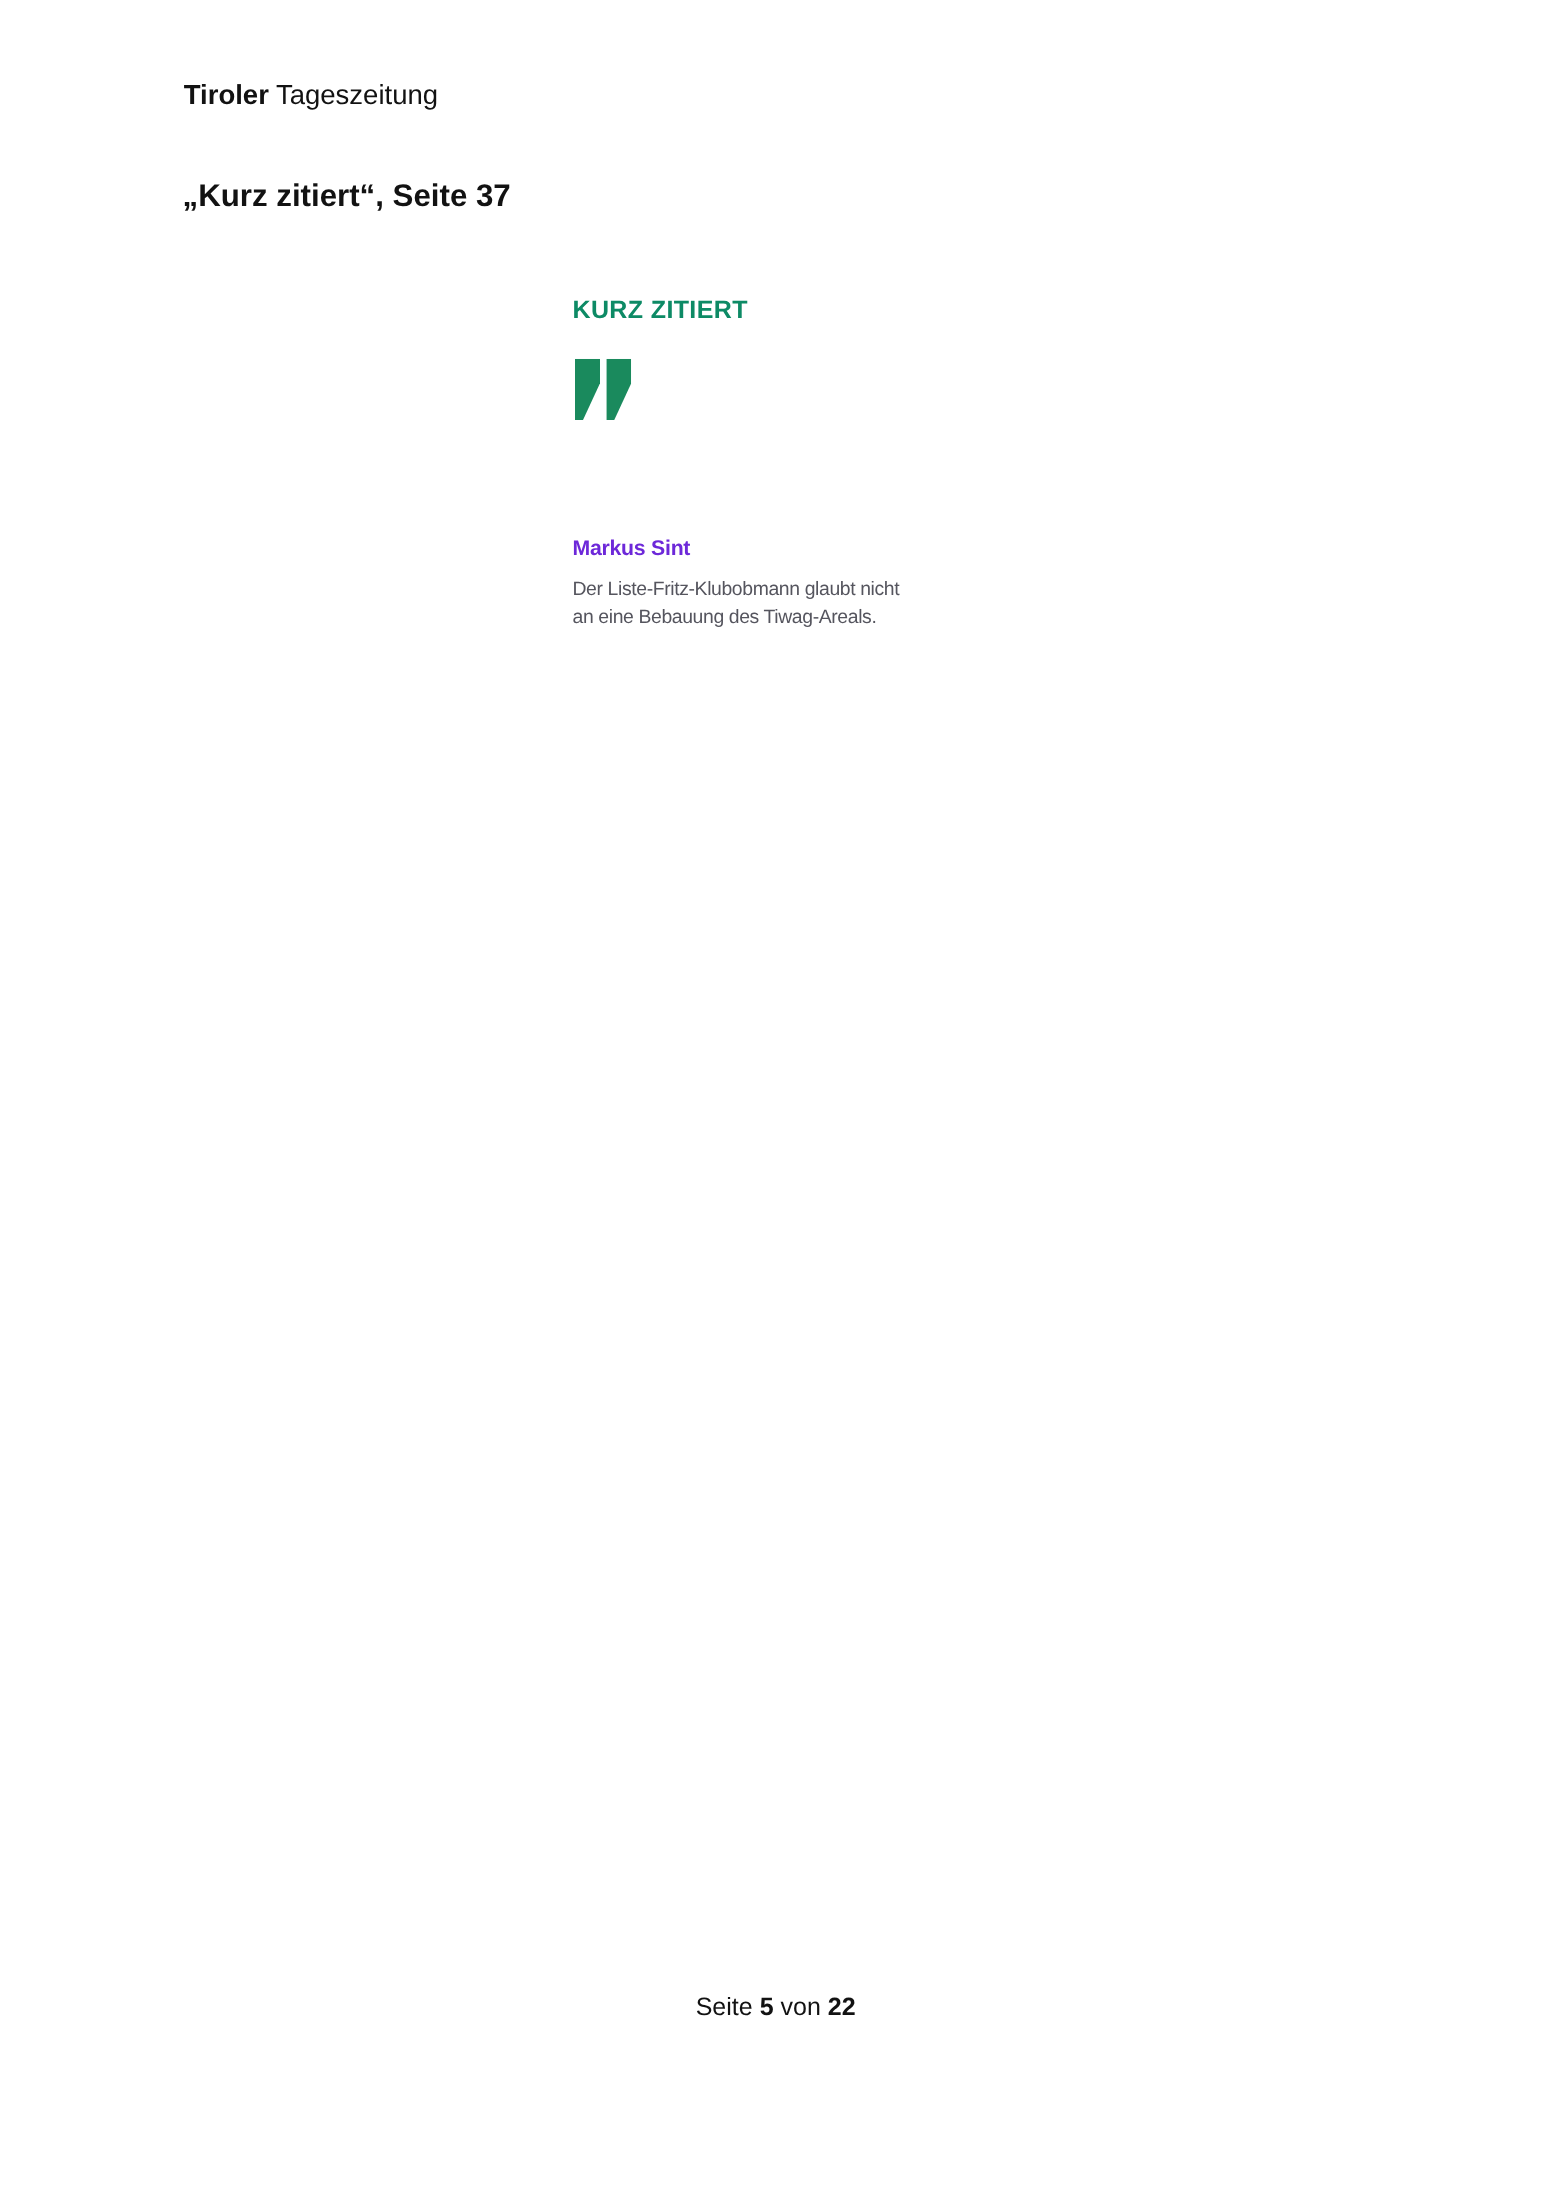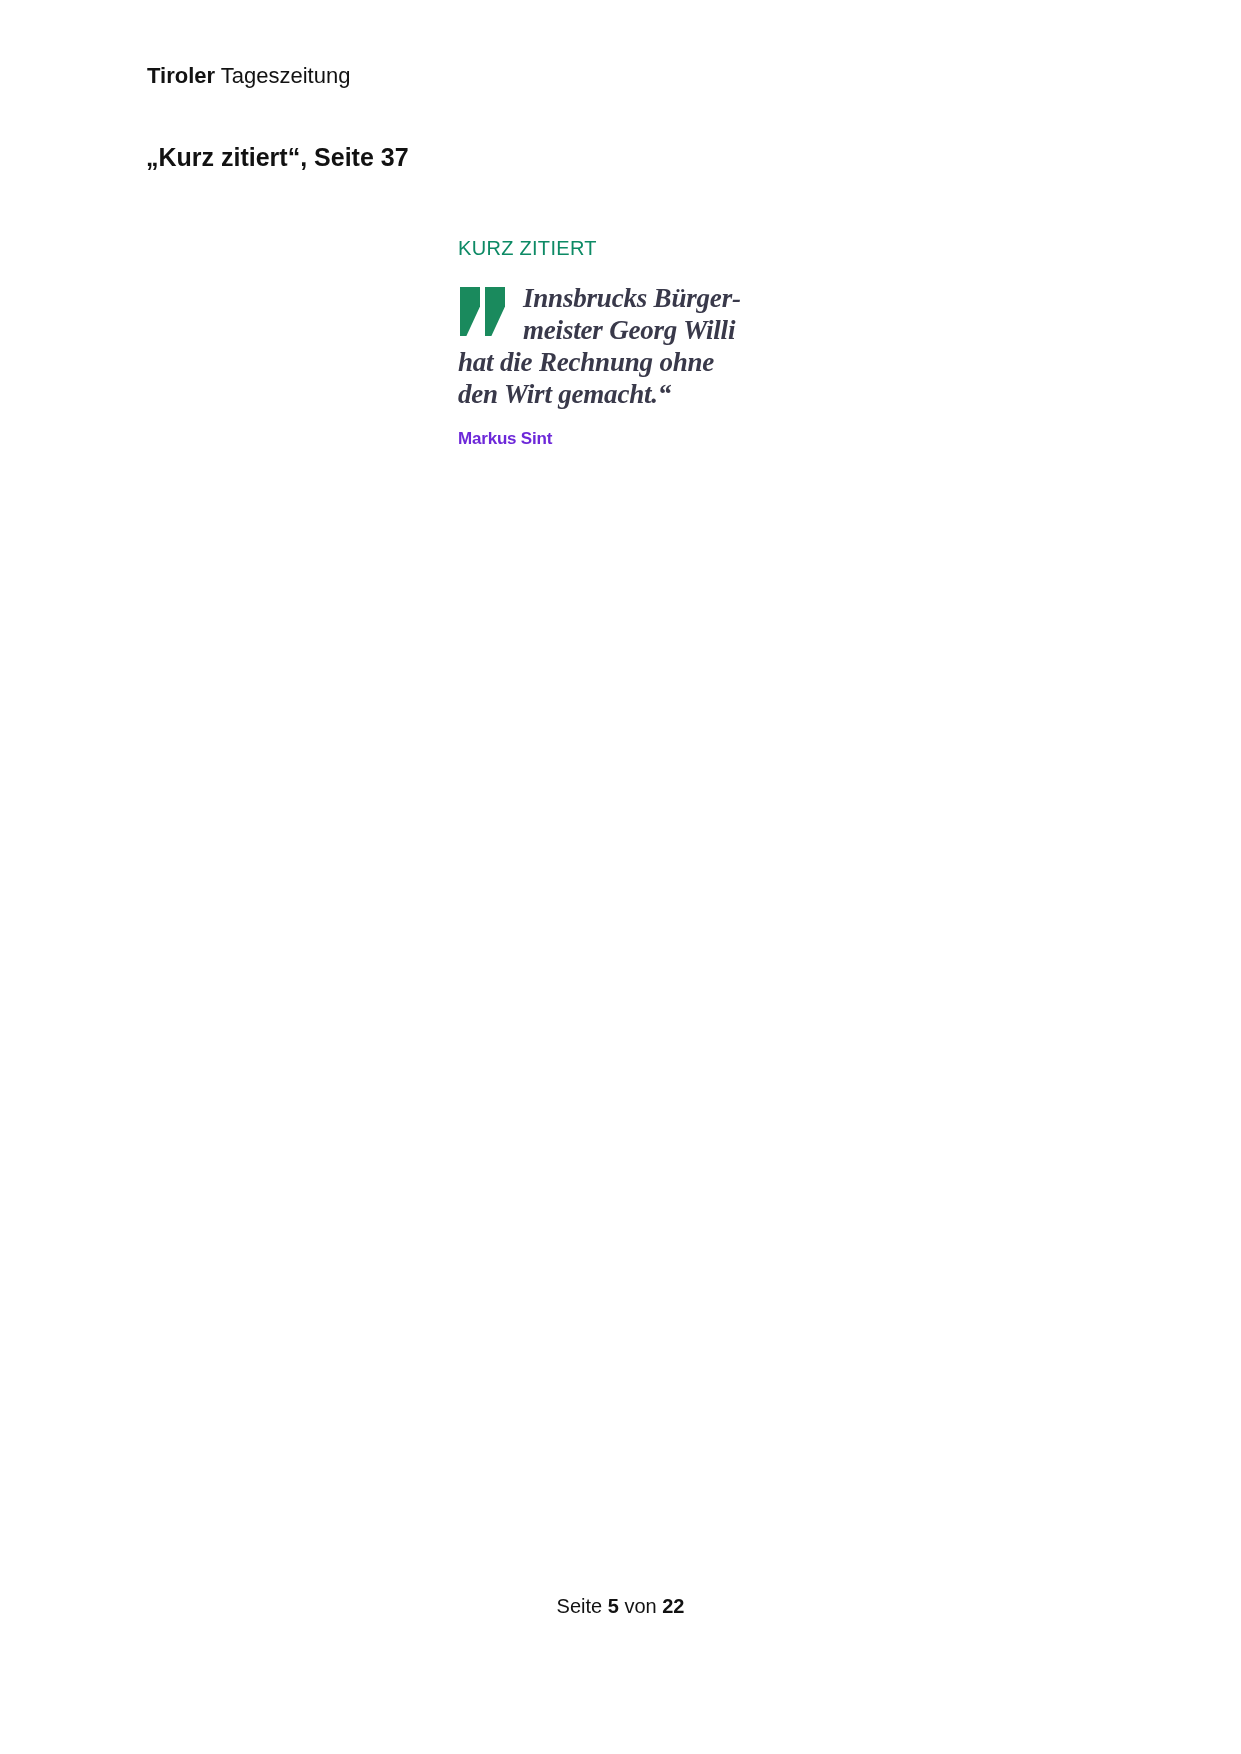--- a/index.html
+++ b/index.html
@@ -47,21 +47,21 @@
     top: 236px;
     width: 272px;
     height: 280px;
   }
   .section-title {
     position: absolute;
     left: 0;
     top: 0;
     font-size: 20px;
     line-height: 24px;
-    font-weight: 400;
+    font-weight: 700;
     letter-spacing: 0.3px;
     color: #0d8a65;
     white-space: nowrap;
   }
   .quote-marks {
     position: absolute;
     left: 2px;
     top: 51px;
     width: 50px;
     height: 49px;
@@ -138,28 +138,26 @@
 
   <div class="doc-subtitle">„Kurz zitiert“, Seite 37</div>
 
   <div class="clipping">
     <div class="section-title">KURZ ZITIERT</div>
 
     <div class="quote-marks">
       <span class="quote-mark-shape"></span><span class="quote-mark-shape"></span>
     </div>
 
-    <div class="quote-text">
-      <div class="quote-line indented">Innsbrucks Bürger-</div>
-      <div class="quote-line indented">meister Georg Willi</div>
-      <div class="quote-line">hat die Rechnung ohne</div>
-      <div class="quote-line">den Wirt gemacht.“</div>
-    </div>
 
     <div class="byline">Markus Sint</div>
 
+    <div class="caption">
+      <div class="caption-line">Der Liste-Fritz-Klubobmann glaubt nicht</div>
+      <div class="caption-line">an eine Bebauung des Tiwag-Areals.</div>
+    </div>
   </div>
 
   <div class="doc-footer">
     <span>Seite</span>&nbsp;<span class="bold">5</span>&nbsp;<span>von</span>&nbsp;<span class="bold">22</span>
   </div>
 
 </div>
 
 </body></html>

